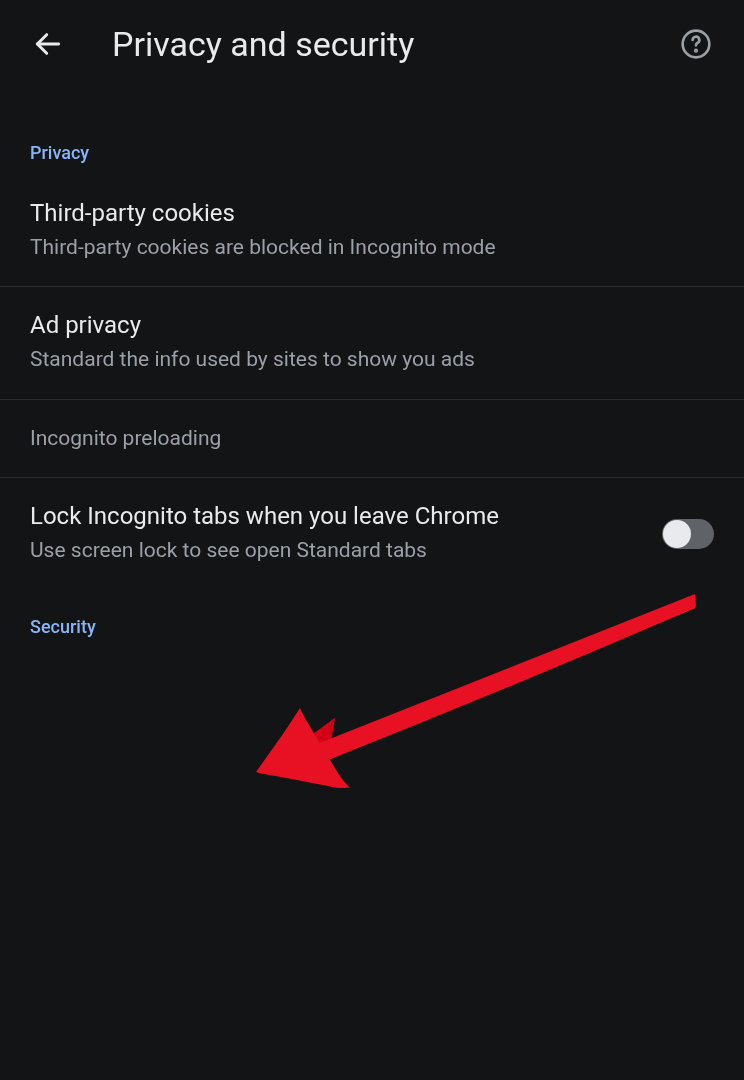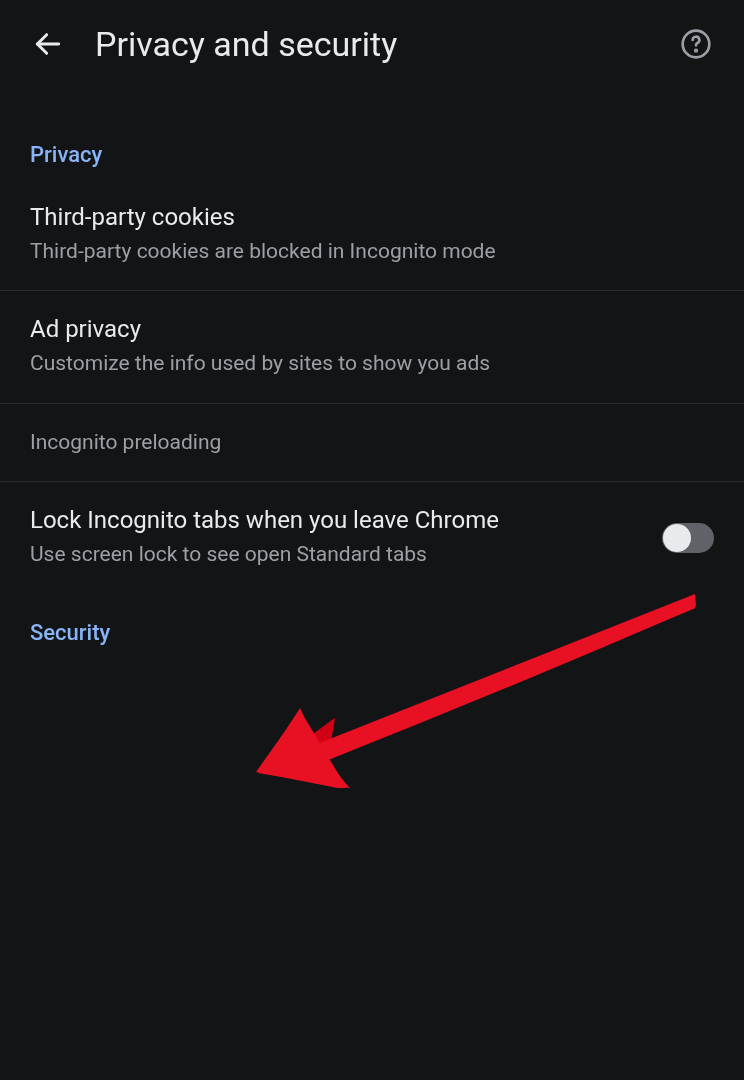--- a/index.html
+++ b/index.html
@@ -13,21 +13,21 @@
       background: #131416;
       font-family: Roboto, -apple-system, BlinkMacSystemFont, sans-serif;
       color: #e8eaed;
       overflow: hidden;
       position: relative;
     }
     .header {
       display: flex;
       align-items: center;
       padding: 20px 24px 28px 24px;
-      gap: 23px;
+      gap: 40px;
     }
     .back-button {
       width: 48px;
       height: 48px;
       display: flex;
       align-items: center;
       justify-content: center;
       cursor: pointer;
     }
     .header-title {
@@ -39,21 +39,21 @@
     .help-button {
       width: 48px;
       height: 48px;
       display: flex;
       align-items: center;
       justify-content: center;
       cursor: pointer;
     }
     .section-header {
       padding: 26px 30px 12px 30px;
-      font-size: 22px;
+      font-size: 18px;
       font-weight: 500;
       color: #8ab4f8;
     }
     .setting-item {
       padding: 24px 30px;
       border-bottom: 1px solid #2a2b2d;
       cursor: pointer;
       display: flex;
       align-items: center;
       justify-content: space-between;
@@ -138,21 +138,21 @@
   <div class="setting-item">
     <div class="setting-text">
       <div class="setting-title">Third-party cookies</div>
       <div class="setting-subtitle">Third-party cookies are blocked in Incognito mode</div>
     </div>
   </div>
 
   <div class="setting-item">
     <div class="setting-text">
       <div class="setting-title">Ad privacy</div>
-      <div class="setting-subtitle">Customize the info used by sites to show you ads</div>
+      <div class="setting-subtitle">Standard the info used by sites to show you ads</div>
     </div>
   </div>
 
 
   <div class="setting-item">
     <div class="setting-text">
       <div class="setting-subtitle">Incognito preloading</div>
     </div>
   </div>
 

